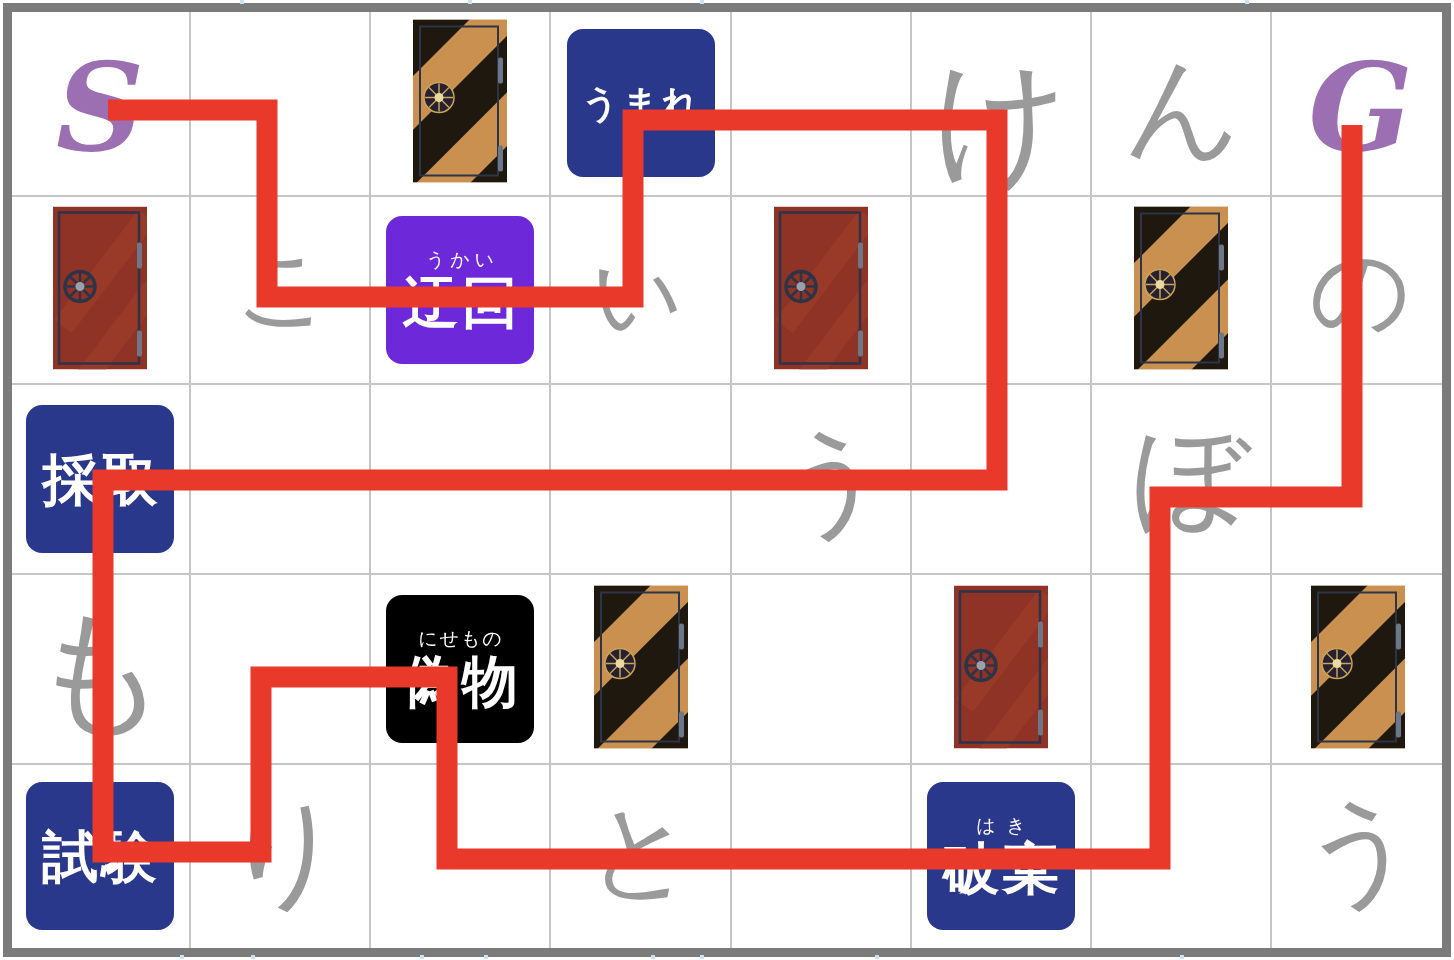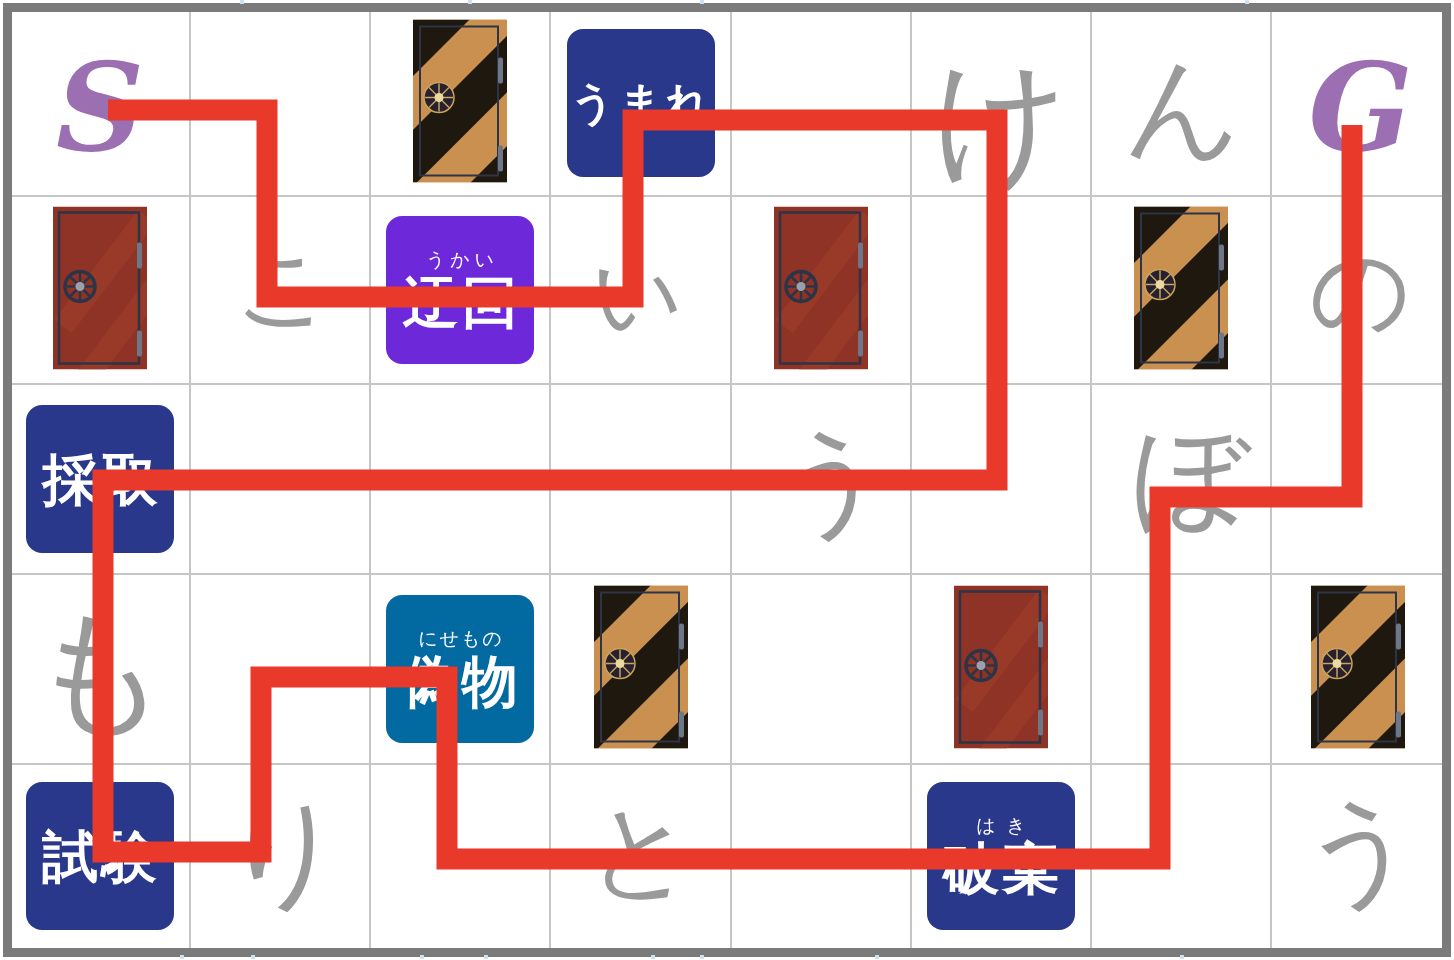--- a/index.html
+++ b/index.html
@@ -232,30 +232,30 @@
       <line x1="26" y1="64" x2="26" y2="92"></line>
             <line x1="12" y1="78" x2="40" y2="78"></line>
       <line x1="16" y1="68" x2="36" y2="88"></line>
             <line x1="36" y1="68" x2="16" y2="88"></line>
     </g>
     <circle cx="26" cy="78" r="4.5" fill="#EAD9A0"></circle>
         </svg></div>
     </div>
   <div id="squares">
       <div class="word-square" style="left: 640.5px; top: 103px; background: rgb(42, 56, 140);">
-        <div class="kanji" style="font-size: 44px;">うまれ</div>
+        <div class="kanji" style="font-size: 37px;">うまれ</div>
       </div>
       <div class="word-square" style="left: 460px; top: 290px; background: #6d28d9;">
         <div class="furigana fu3">うかい</div>
         <div class="kanji" style="font-size: 56px;">迂回</div>
       </div>
       <div class="word-square" style="left: 100px; top: 479px; background: rgb(42, 56, 140);">
         <div class="kanji" style="font-size: 56px;">採取</div>
       </div>
-      <div class="word-square" style="left: 460px; top: 669px; background: #0369a1;">
+      <div class="word-square" style="left: 460px; top: 669px; background: #000000;">
         <div class="furigana fu4">にせもの</div>
         <div class="kanji" style="font-size: 56px;">偽物</div>
       </div>
       <div class="word-square" style="left: 100px; top: 856px; background: rgb(42, 56, 140);">
         <div class="kanji" style="font-size: 56px;">試験</div>
       </div>
       <div class="word-square" style="left: 1001px; top: 856px; background: rgb(42, 56, 140);">
         <div class="furigana fu2">はき</div>
         <div class="kanji" style="font-size: 56px;">破棄</div>
       </div>

